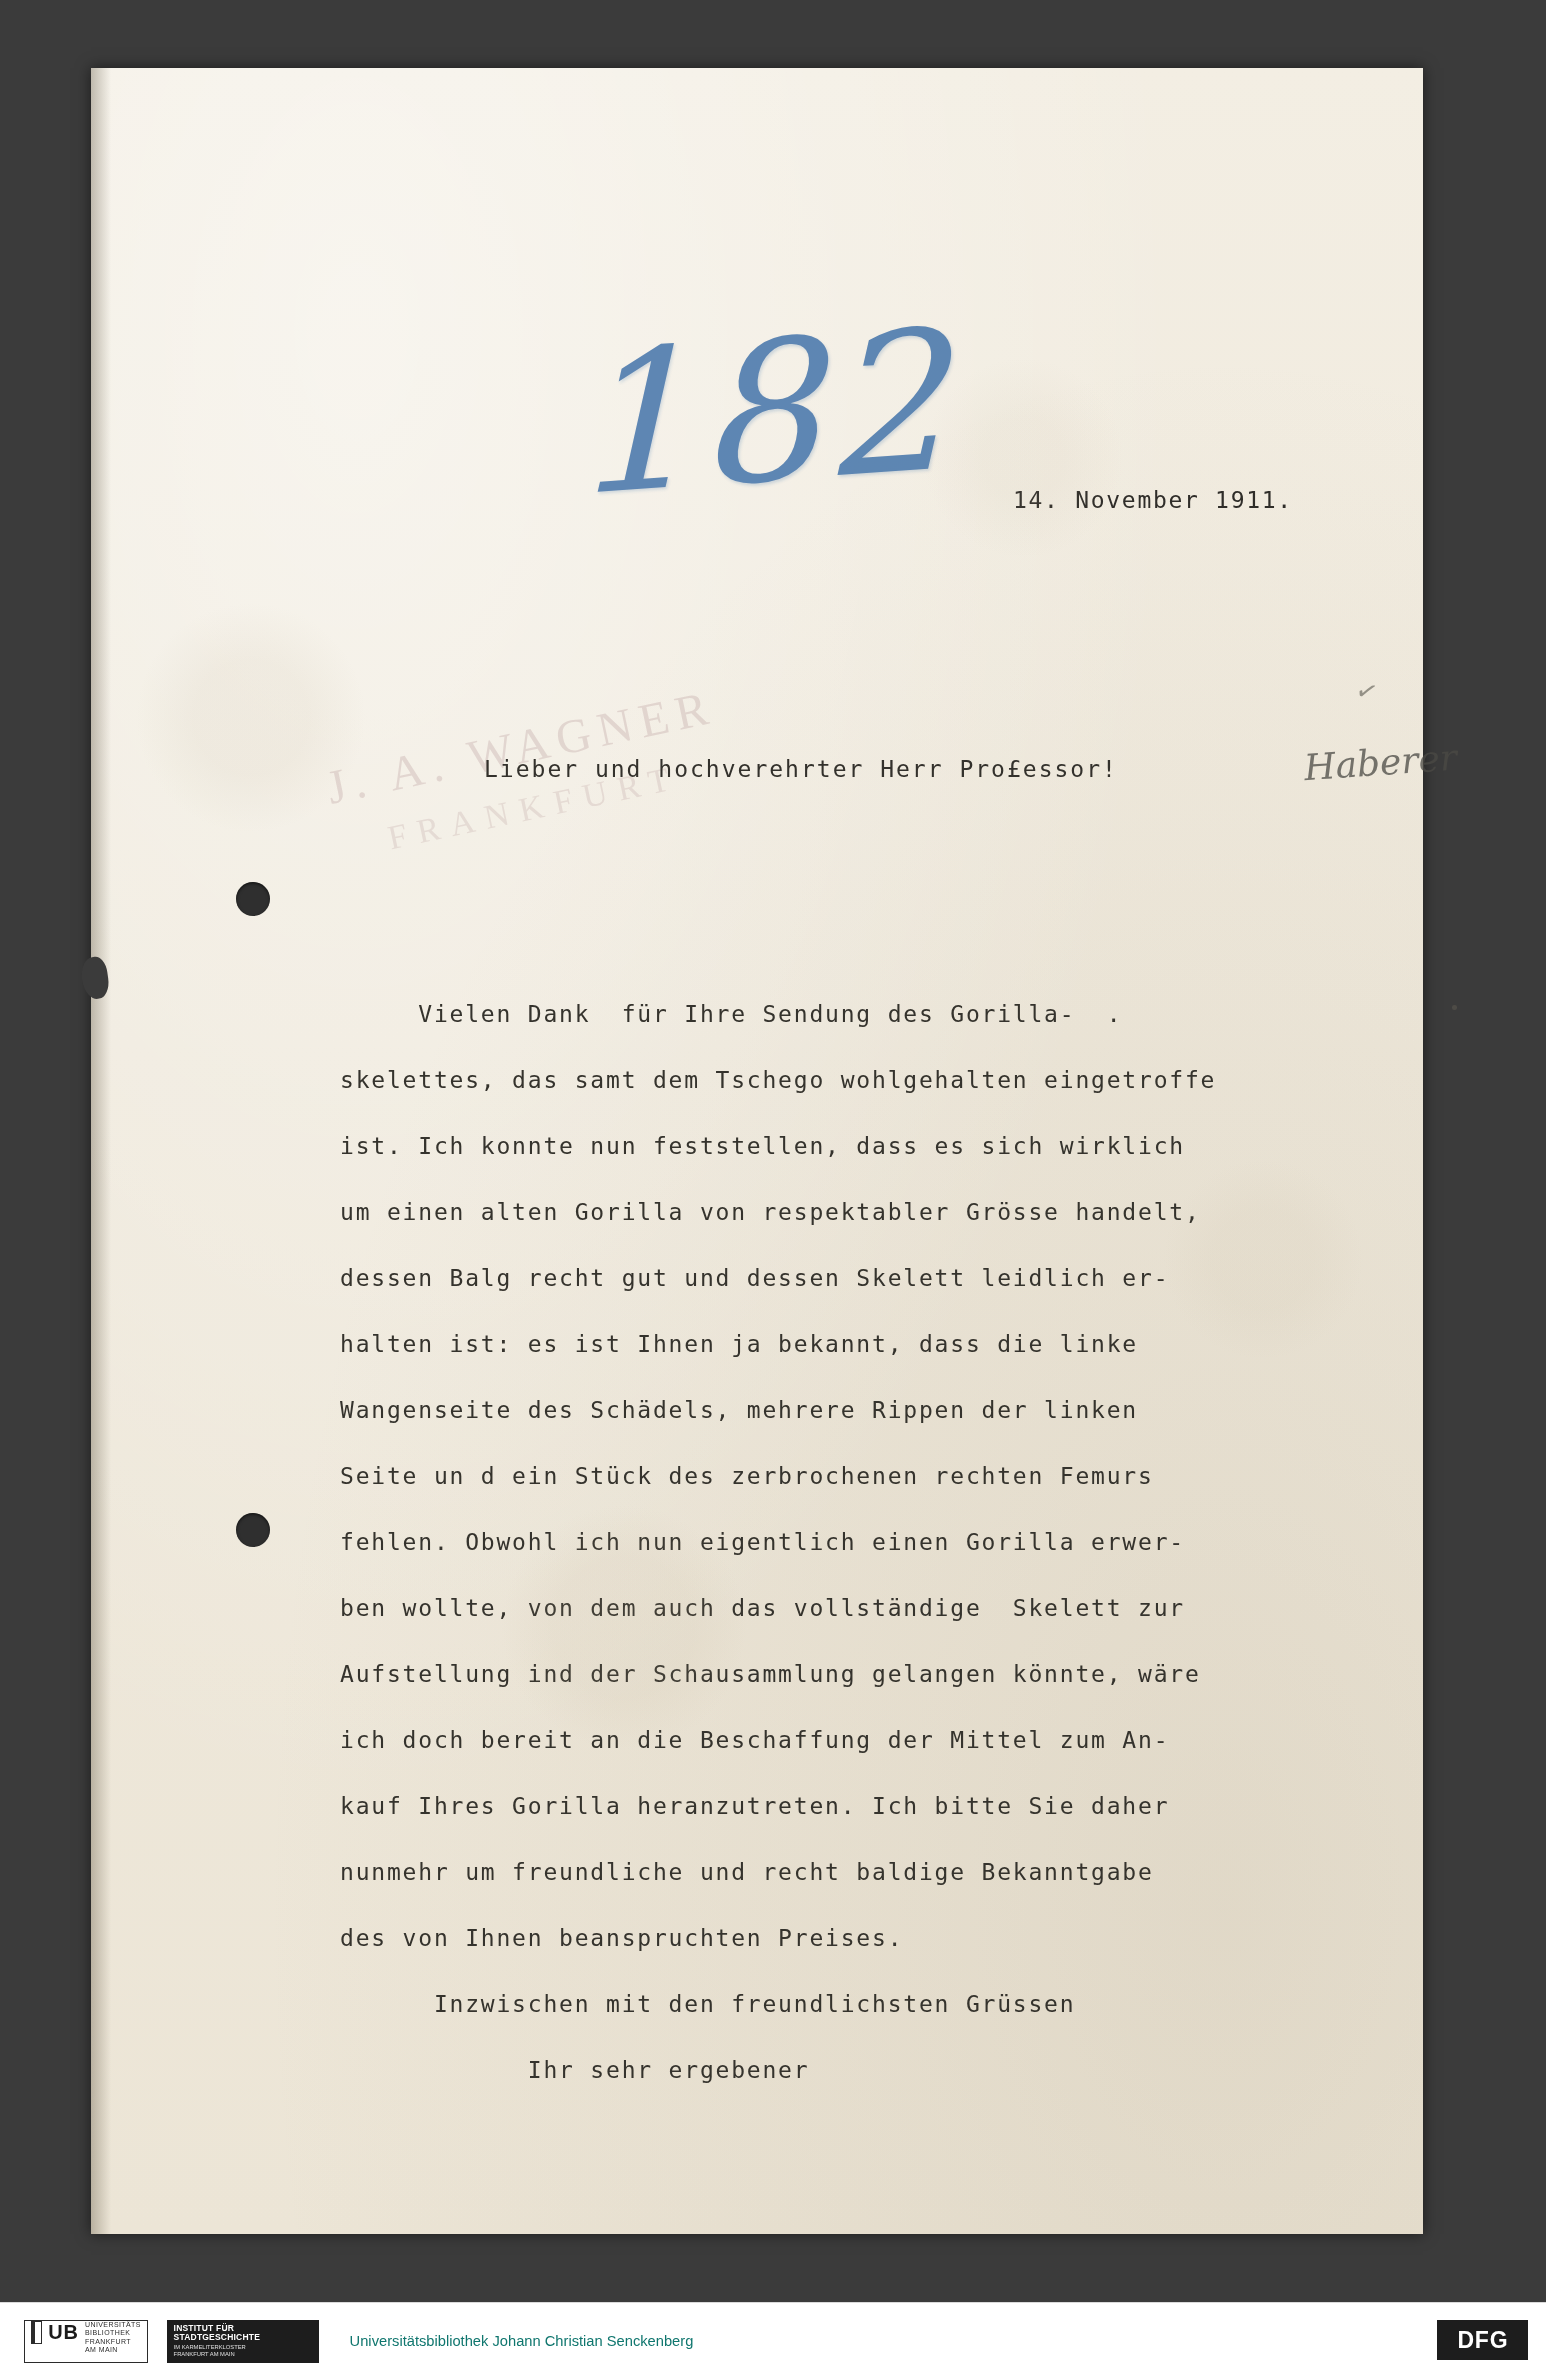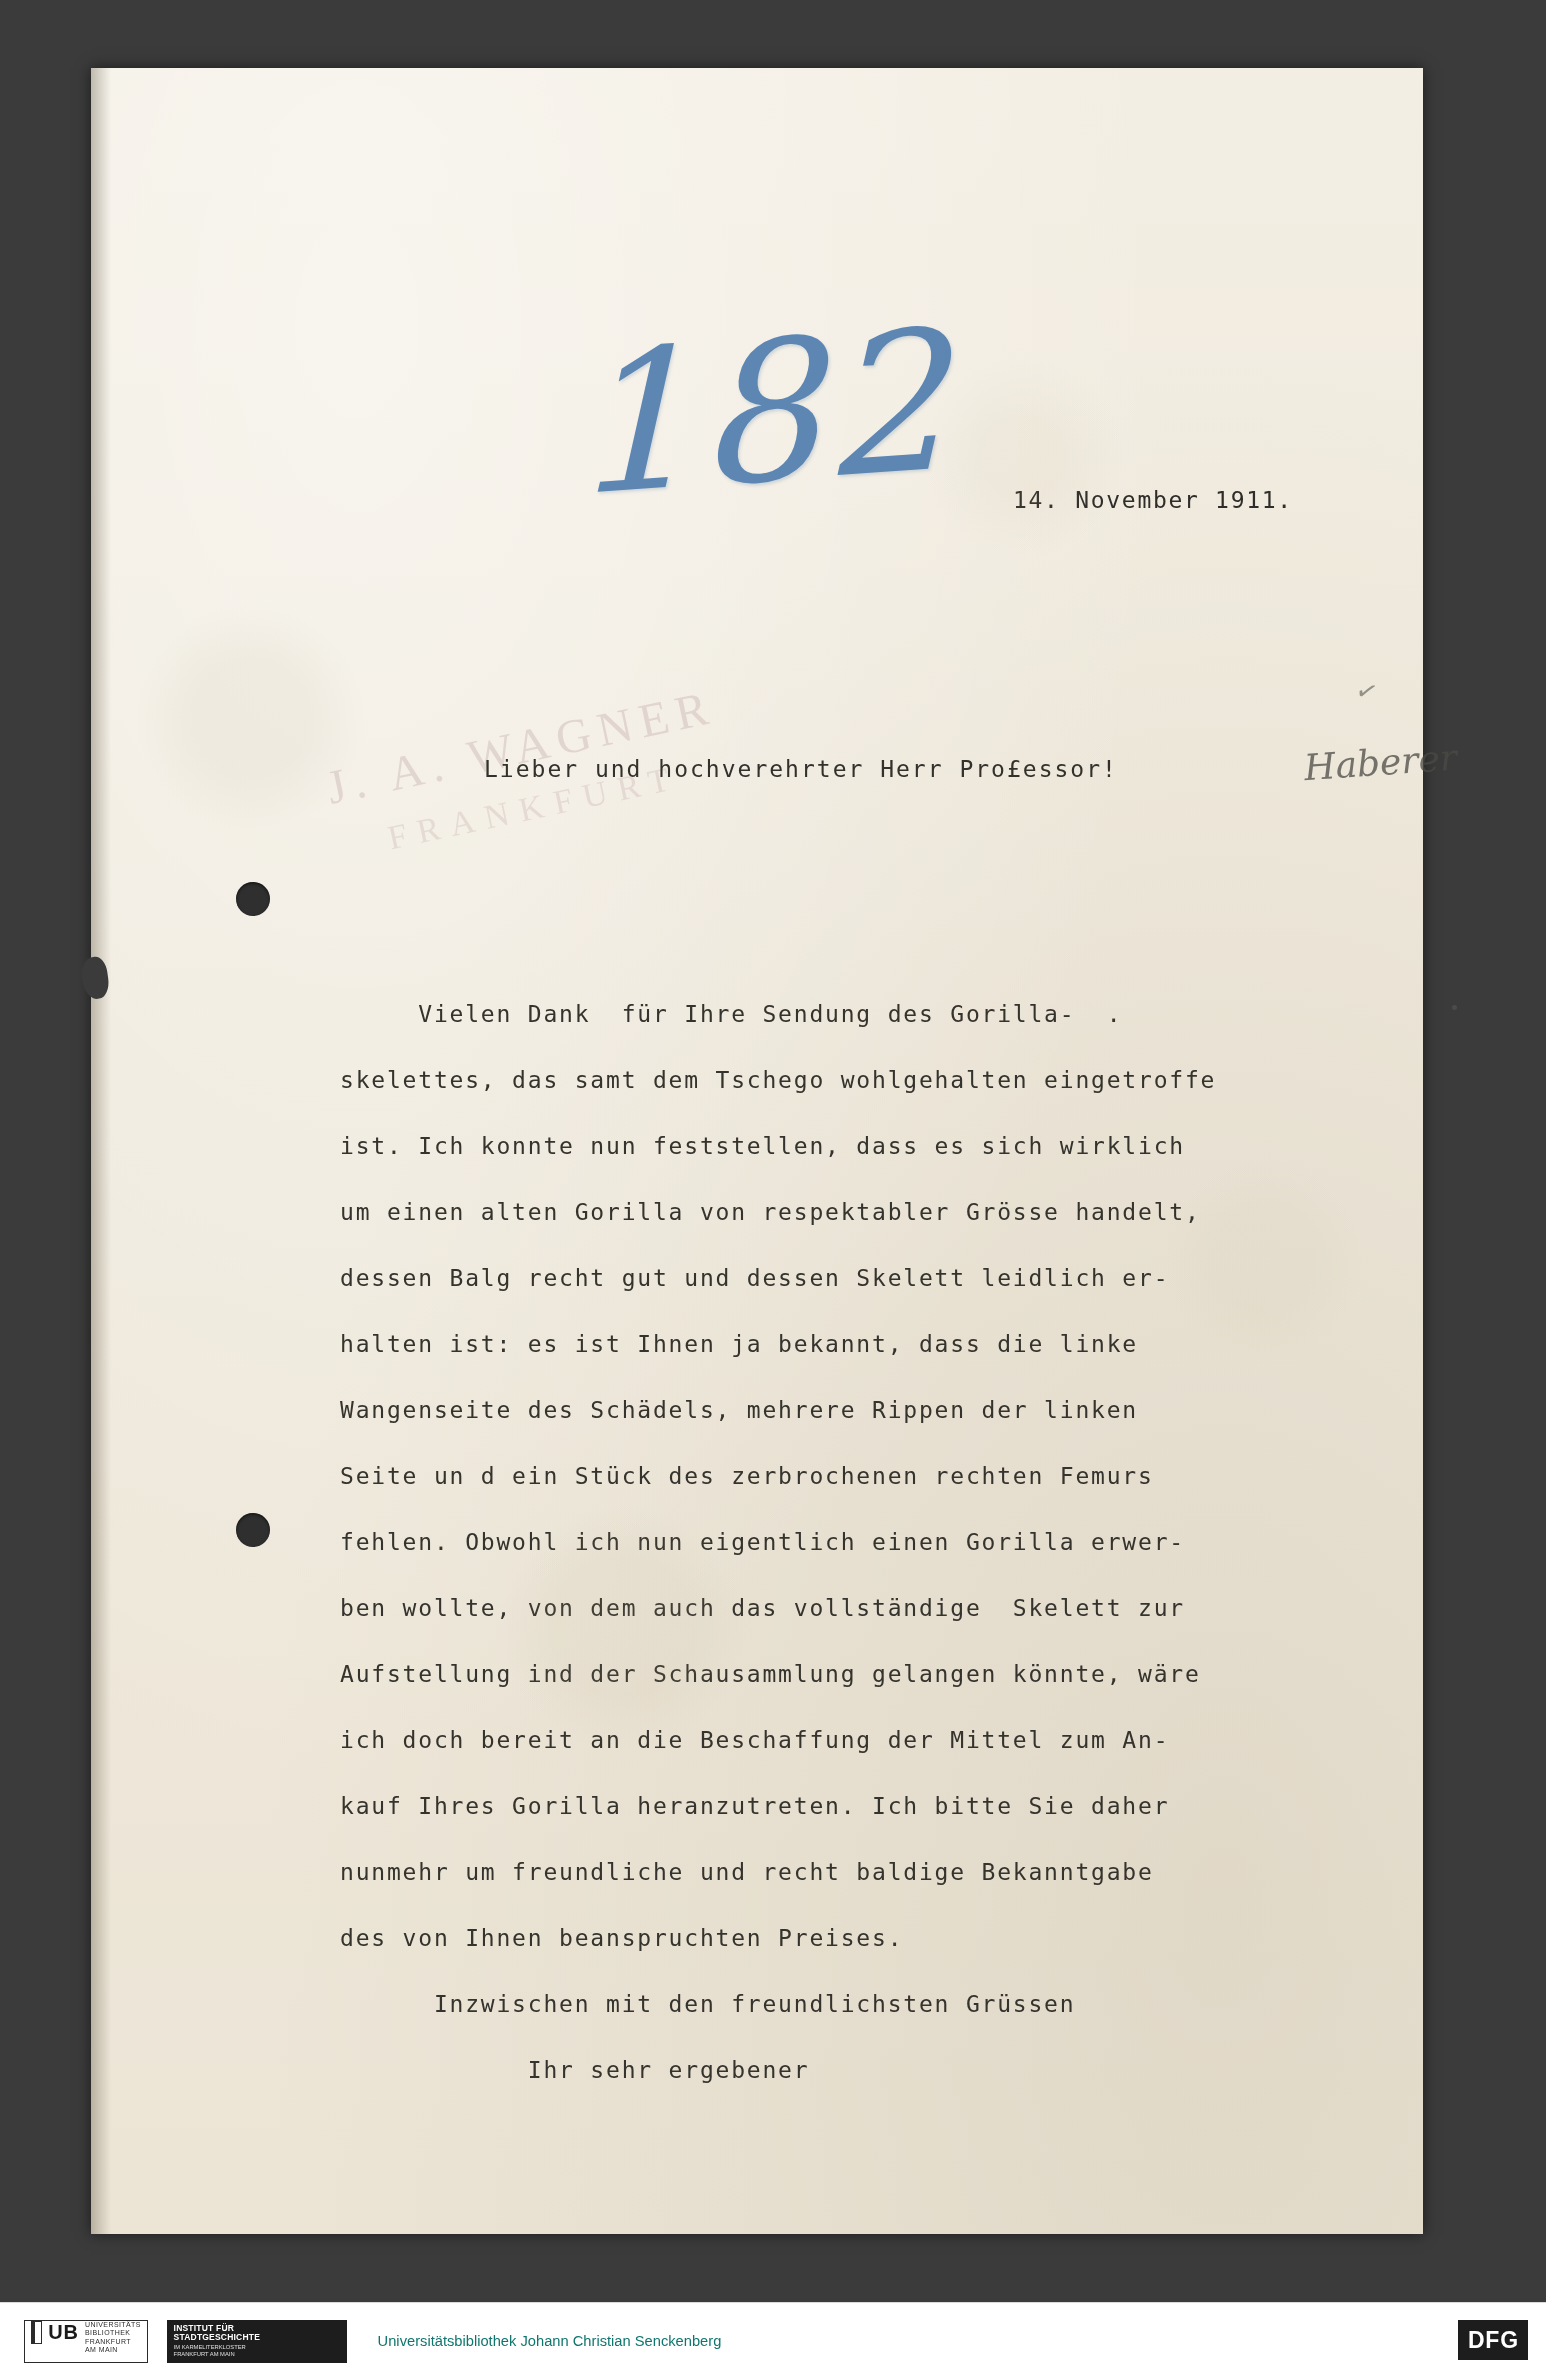--- a/index.html
+++ b/index.html
@@ -242,21 +242,21 @@
     letter-spacing: 0.8px;
   }
   #logo-ub .ub-sub {
     font-size: 7px;
     line-height: 8.5px;
     color: #2b2b2b;
     letter-spacing: 0.4px;
   }
   #logo-isg {
     margin-left: 18.6px;
-    width: 180px;
+    width: 152px;
     height: 43px;
     background: #1d1d1d;
     color: #fff;
     box-sizing: border-box;
     padding: 5.4px 7px;
     display: flex;
     flex-direction: column;
     justify-content: center;
   }
   #logo-isg .isg-title {
@@ -273,21 +273,21 @@
   }
   #footer-credit {
     margin-left: 31px;
     font-size: 14.7px;
     color: #0f766e;
   }
   #logo-dfg {
     position: absolute;
     right: 18.6px;
     top: 17px;
-    width: 70px;
+    width: 91px;
     height: 40px;
     background: #1d1d1d;
     color: #fff;
     font-weight: bold;
     font-size: 23px;
     letter-spacing: 0.8px;
     display: flex;
     align-items: center;
     justify-content: center;
   }

